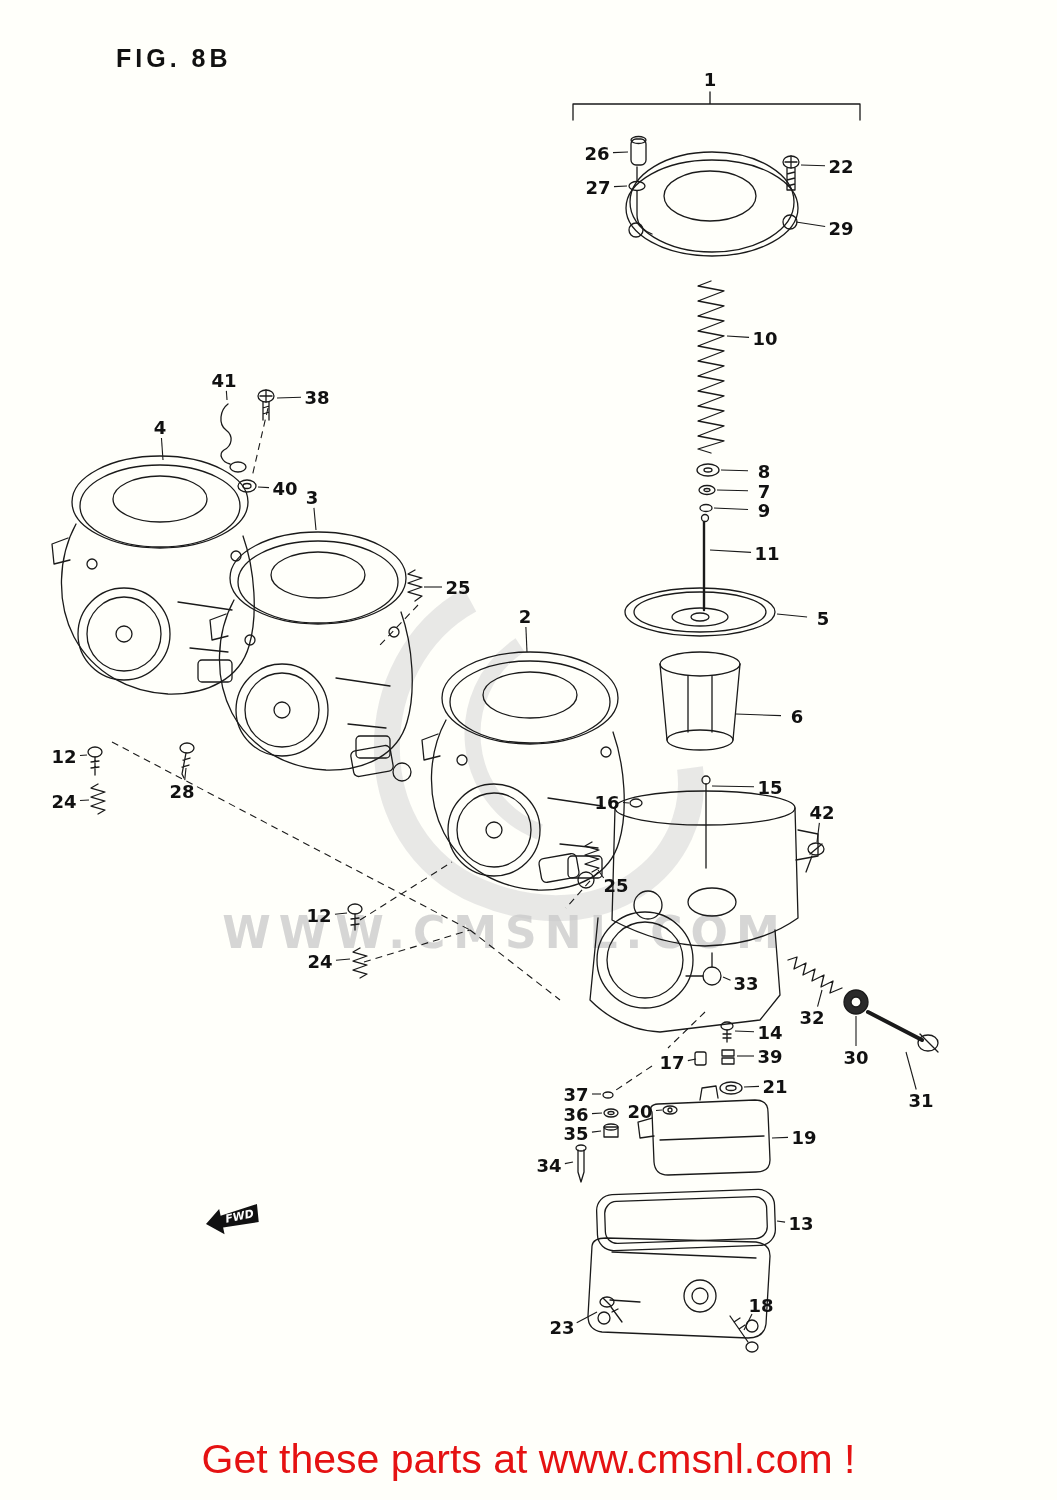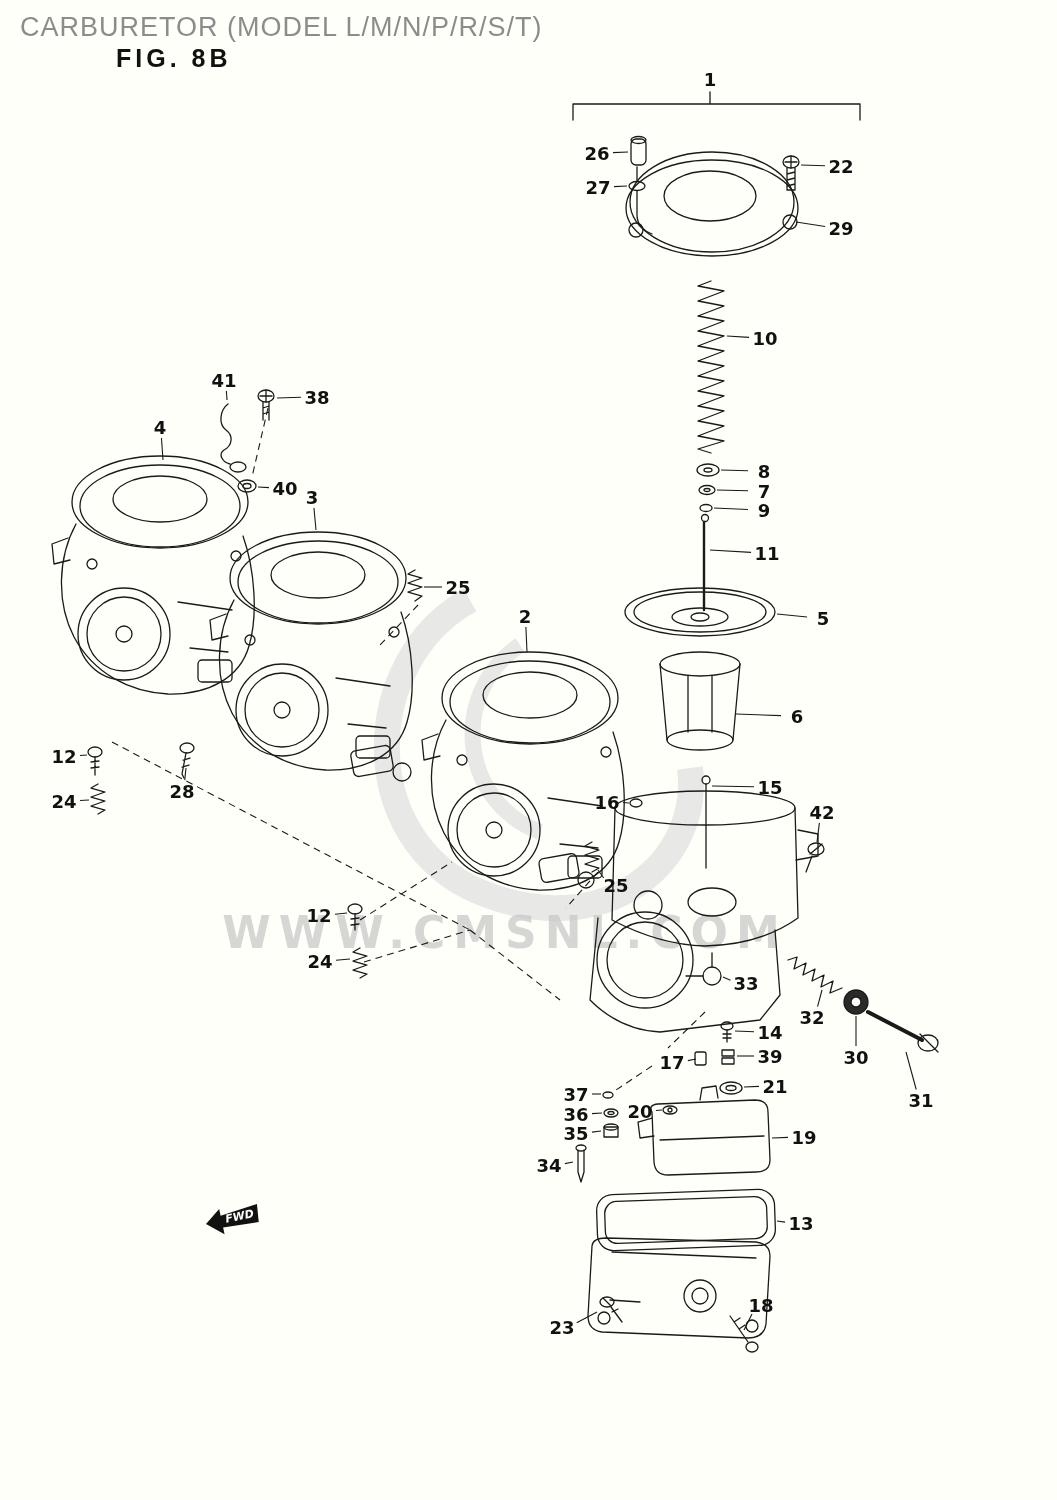--- a/index.html
+++ b/index.html
@@ -38,21 +38,20 @@
   .fwd-text{
     font-family:"DejaVu Sans", sans-serif;font-size:11px;font-style:italic;
     font-weight:700;fill:#ffffff;
   }
 </style>
 </head>
 <body>
 
 <div class="stage">
 
-  <div class="page-title">CARBURETOR (MODEL L/M/N/P/R/S/T)</div>
   <div class="fig-label">FIG. 8B</div>
 
   <svg class="diagram" width="1057" height="1500" viewBox="0 0 1057 1500">
 
     <g>
       <path class="wm-swirl" stroke-width="26" d="M470,600 C360,660 355,840 480,892 C605,944 702,862 690,768"></path>
       <path class="wm-swirl" stroke-width="16" d="M520,645 C450,692 458,800 540,832"></path>
       <text class="wm-text" x="505" y="948">WWW.CMSNL.COM</text>
     </g>
 
@@ -396,13 +395,14 @@
         <text x="770" y="1056" class="callout">39</text>
         <line x1="269.0109626597317" y1="487.59287173439134" x2="258" y2="487" class="leader"></line>
         <text x="285" y="488" class="callout">40</text>
         <line x1="226.37344724688393" y1="390.8782998815513" x2="227" y2="400" class="leader"></line>
         <text x="224" y="380" class="callout">41</text>
         <line x1="819.3696162031143" y1="822.8503331621536" x2="817" y2="842" class="leader"></line>
         <text x="822" y="812" class="callout">42</text>
       </g>
   </svg>
 
+  <div class="footer-text">Get these parts at www.cmsnl.com !</div>
 </div>
 
 </body></html>

